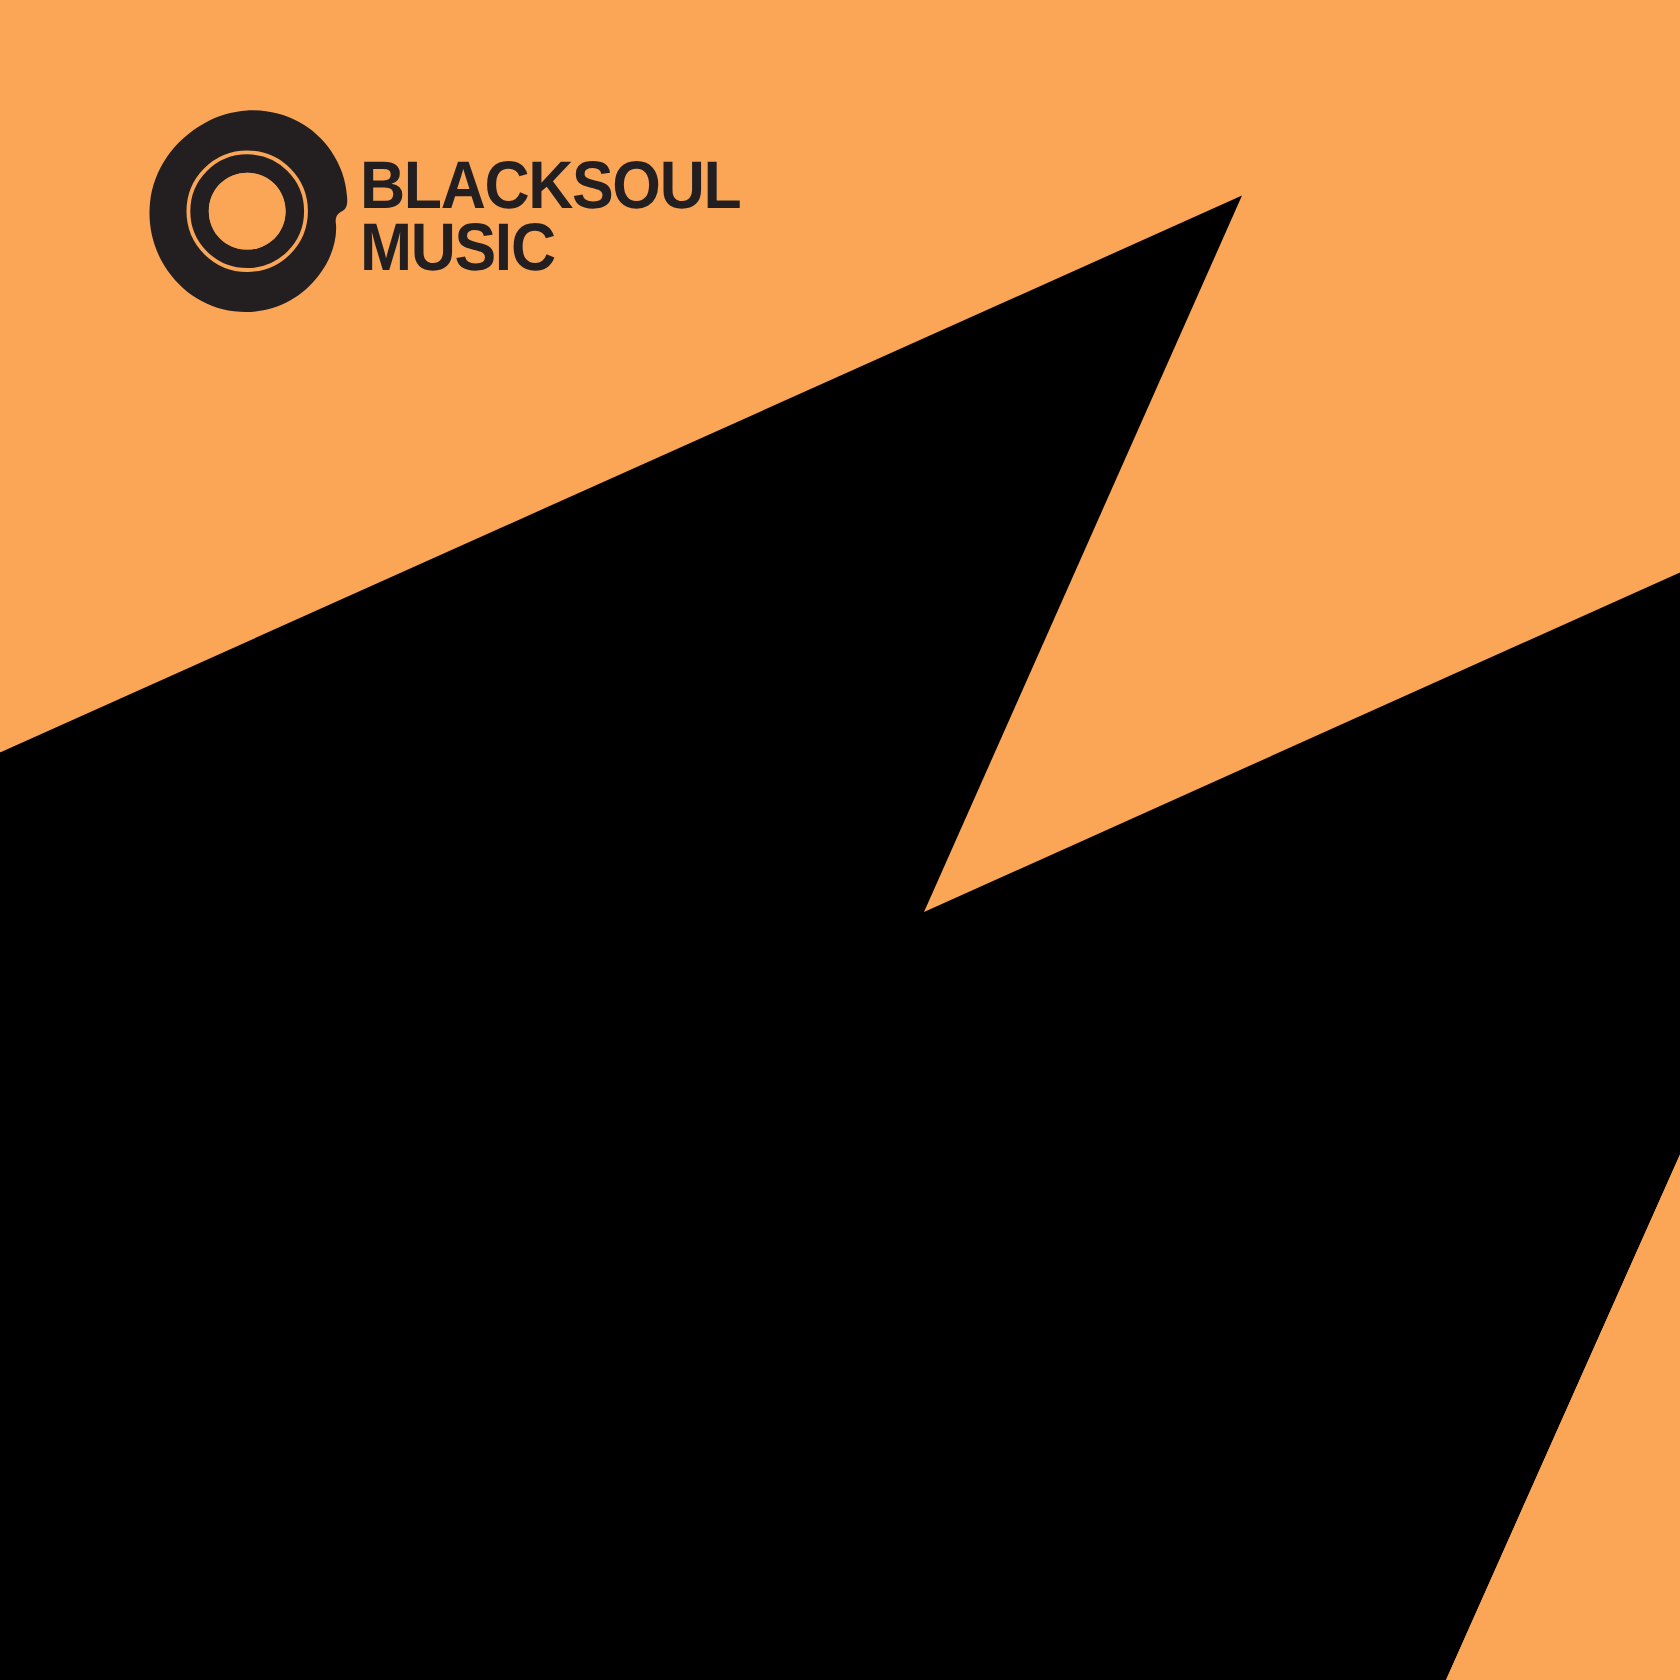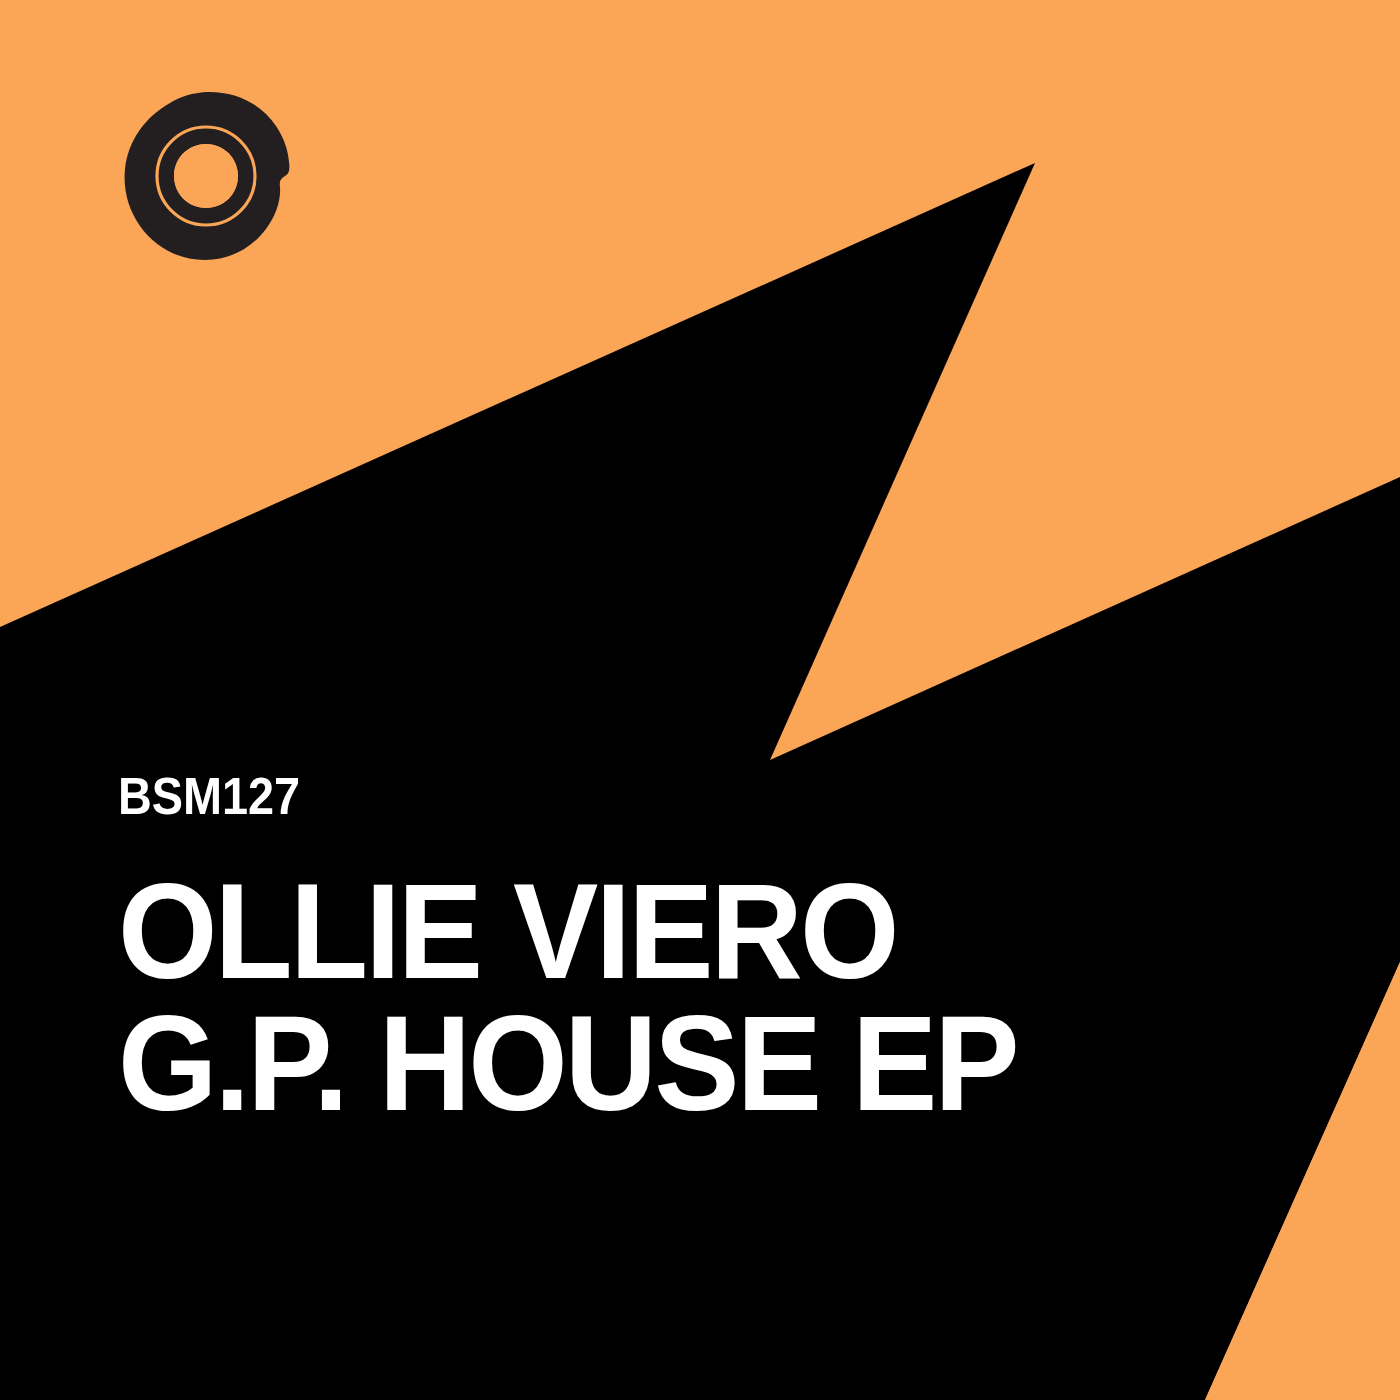--- a/index.html
+++ b/index.html
@@ -137,21 +137,20 @@
         C 132 88 128 83 127 77
         C 126 68 132 60 142 56
         Z
       "></path>
 
       <circle cx="88" cy="88" r="49" fill="none" stroke="#FBA557" stroke-width="3.2"></circle>
 
       <circle cx="88" cy="88" r="32" fill="#FBA557"></circle>
     </svg>
 
+    <div id="logo-wordmark">
+      <span class="wm-line">BLACKSOUL</span>
+      <span class="wm-line">MUSIC</span>
+    </div>
   </div>
 
-  <div id="release-block">
-    <div id="catalog-number">BSM127</div>
-    <div class="title-line" id="artist-name">OLLIE VIERO</div>
-    <div class="title-line" id="release-title">G.P. HOUSE EP</div>
-  </div>
 
 </div>
 
 </body></html>

